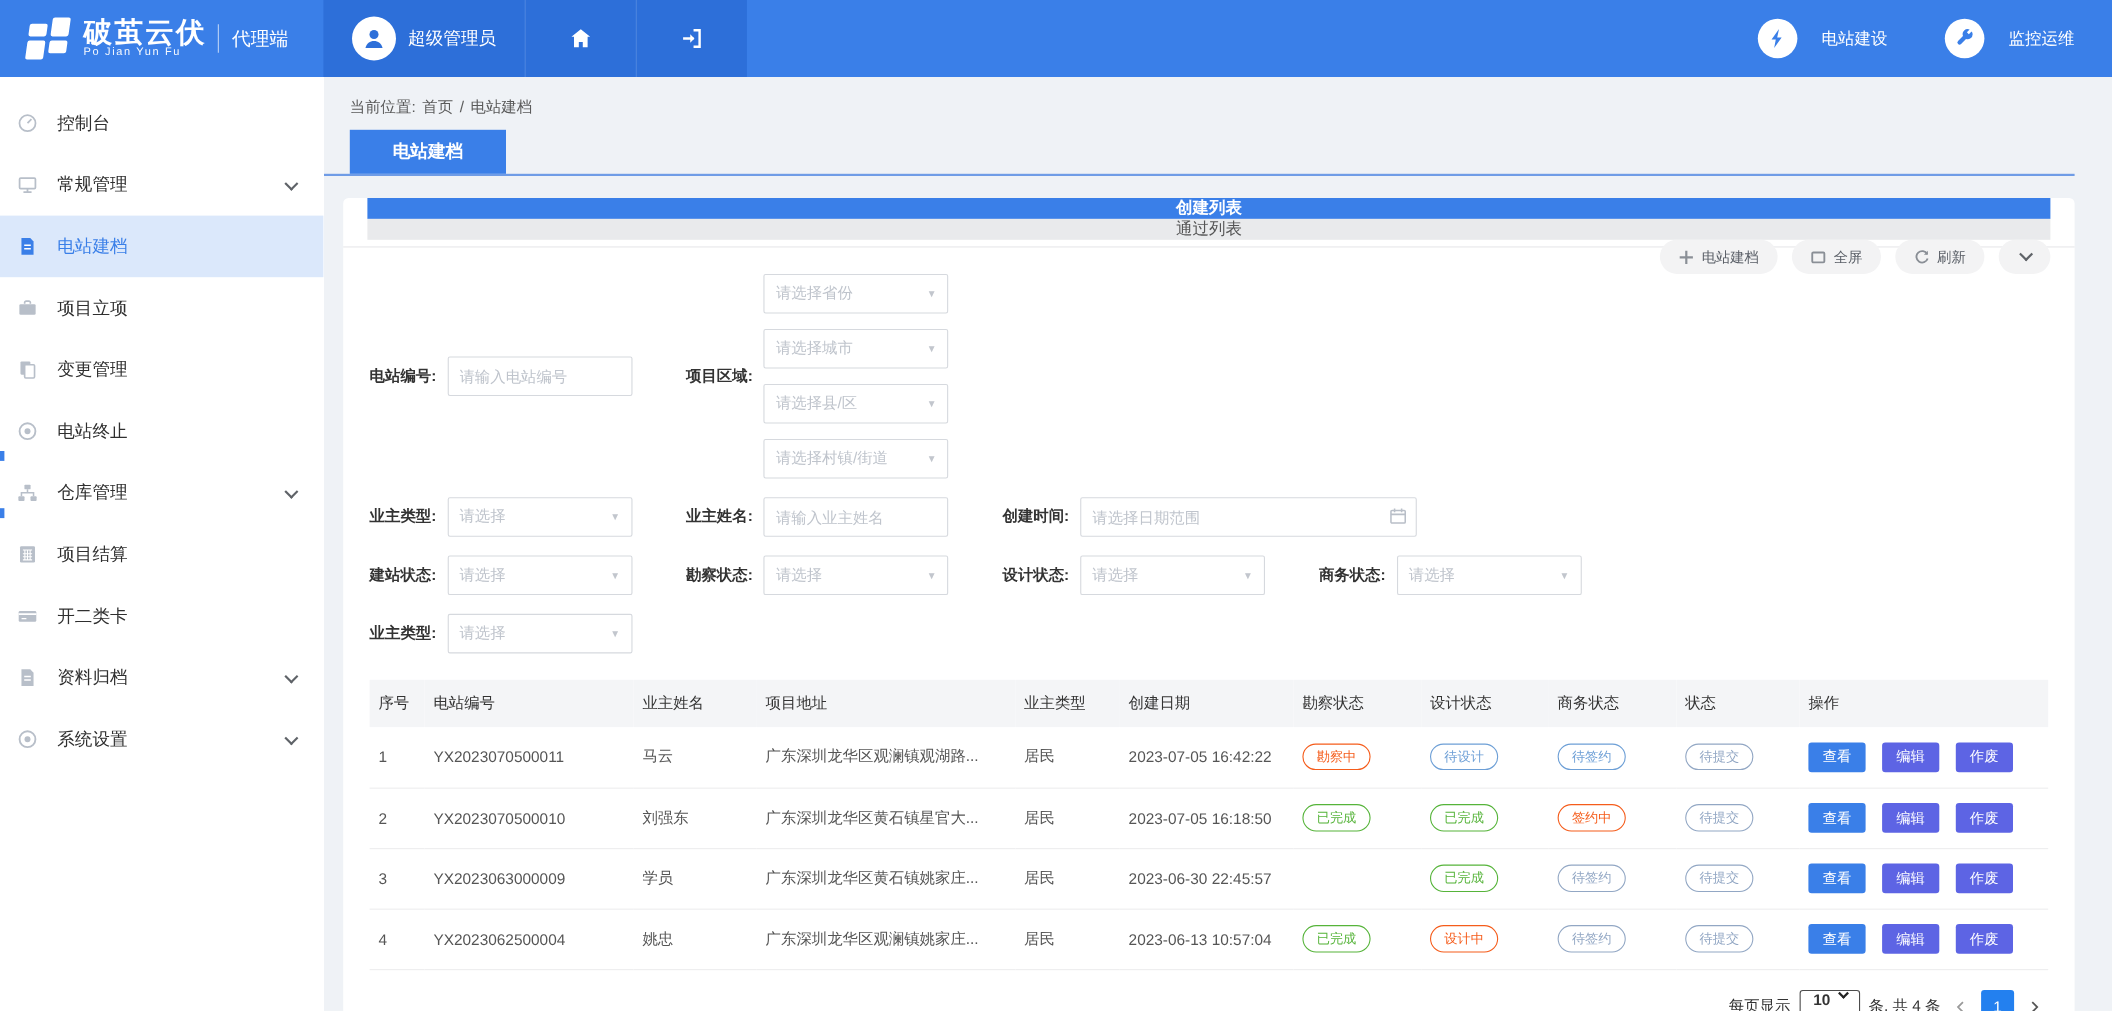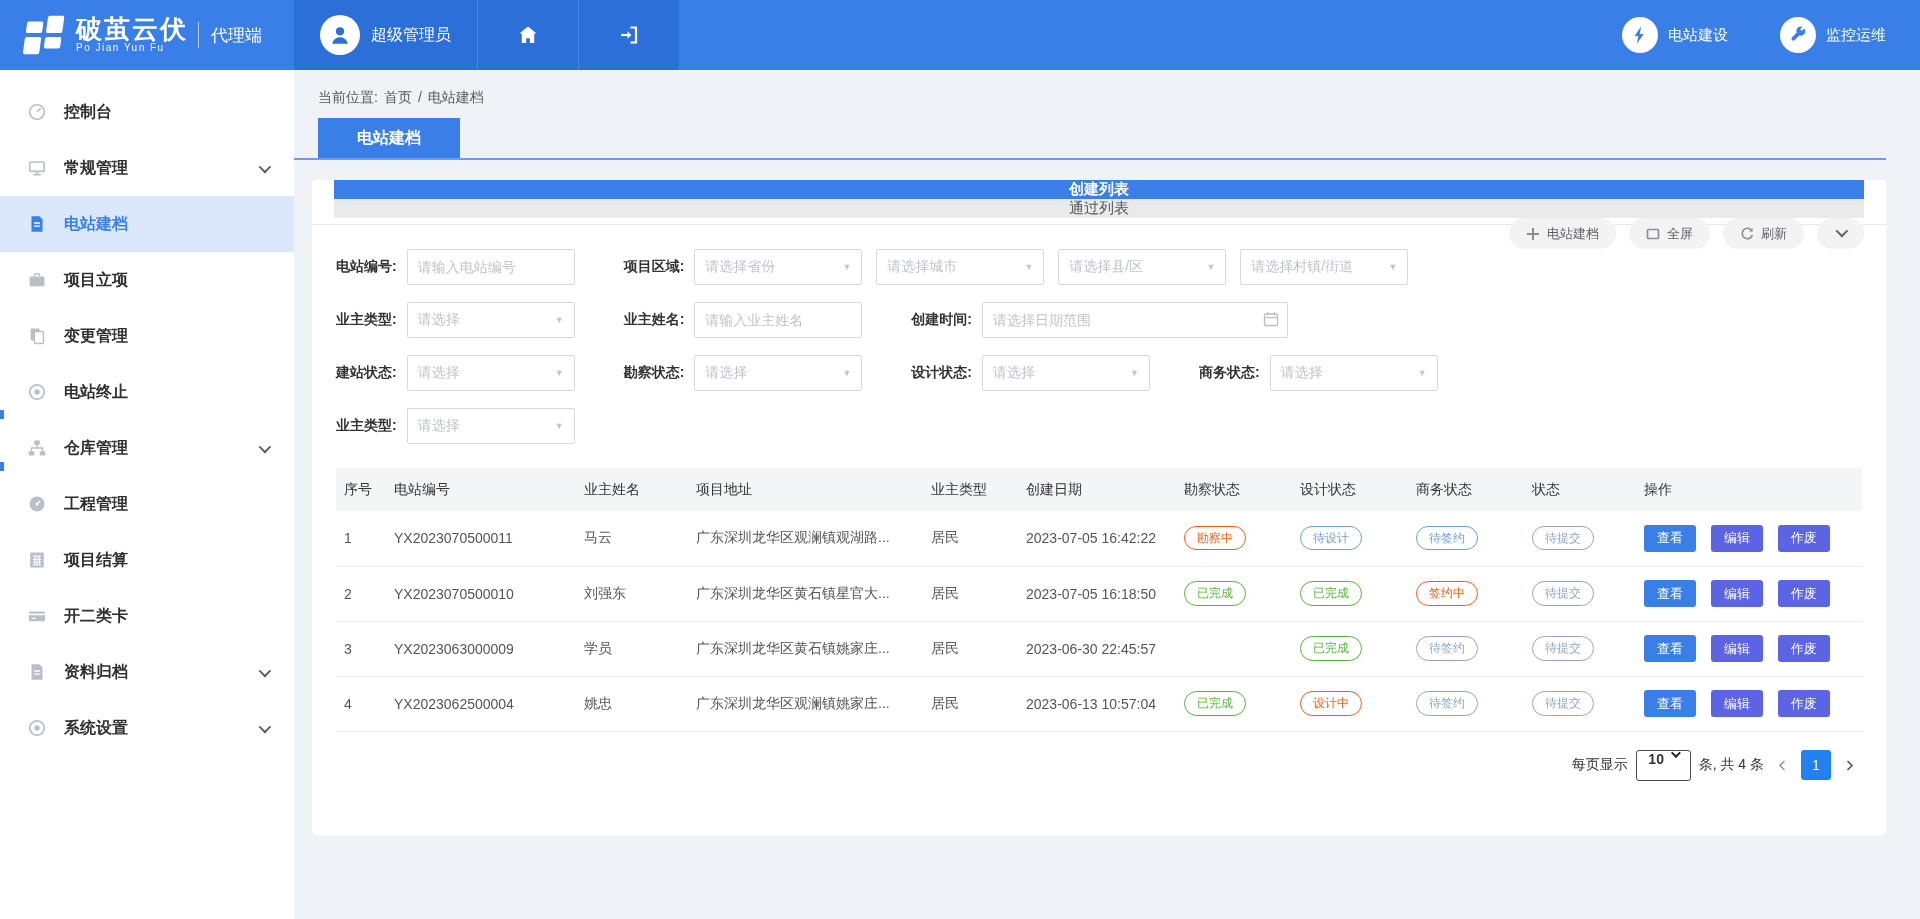--- a/index.html
+++ b/index.html
@@ -16,27 +16,27 @@
   .logo-text .title { font-size:26px; font-weight:bold; letter-spacing:2px; }
   .logo-text .sub { font-size:10px; letter-spacing:1.5px; opacity:.95; }
   .logo-portal { display:flex; align-items:center; margin-left:10px; padding-left:12px; border-left:1px solid rgba(255,255,255,.65); height:26px; font-size:17px; }
   .hblock { background:#2d6fd9; display:flex; align-items:center; justify-content:center; cursor:pointer; }
   .hblock + .hblock { border-left:1px solid rgba(255,255,255,.14); }
   .user-block { padding:0 26px; gap:11px; }
   .avatar { width:40px; height:40px; background:#fff; border-radius:50%; display:flex; align-items:center; justify-content:center; flex:none; }
   .user-name { font-size:16px; }
   .home-block,.logout-block { width:101px; }
   .hright { margin-left:auto; display:flex; align-items:center; gap:52px; padding-right:34px; }
-  .hnav { display:flex; align-items:center; gap:10px; cursor:pointer; }
+  .hnav { display:flex; align-items:center; gap:22px; cursor:pointer; }
   .hnav-circle { width:36px; height:36px; background:#fff; border-radius:50%; display:flex; align-items:center; justify-content:center; }
   .hnav-label { font-size:15px; }
 
   
   .sidebar { position:fixed; top:70px; left:0; bottom:0; width:294px; background:#fff; padding-top:14px; z-index:40; }
-  .side-item { height:56px; display:flex; align-items:center; padding:0 26px 0 26px; font-size:16px; font-weight:bold; color:#2f2f2f; cursor:pointer; }
+  .side-item { height:56px; display:flex; align-items:center; padding:0 26px 0 14px; font-size:16px; font-weight:normal; color:#2f2f2f; cursor:pointer; }
   .side-item .sicon { width:22px; height:22px; margin-right:16px; color:#b8bfc9; display:flex; align-items:center; justify-content:center; flex:none; }
   .side-item.active { background:#dbe8fb; color:#3a7fe8; }
   .side-item.active .sicon { color:#3a7fe8; }
   .side-chev { margin-left:auto; width:9px; height:9px; border-right:2px solid #5f6368; border-bottom:2px solid #5f6368; transform:rotate(45deg) translateY(-2px); }
   .side-mark { position:fixed; left:0; width:4px; height:9px; background:#3a7fe8; z-index:45; }
 
   
   .main { margin-left:294px; padding:70px 34px 0 0; }
   .breadcrumb { padding:19px 0 0 24px; font-size:14px; color:#5a5a5a; display:flex; gap:6px; }
   .breadcrumb .bc-home { cursor:pointer; }
@@ -57,21 +57,21 @@
   
   .filters { padding:24px 24px 0 24px; }
   .frow { display:flex; align-items:center; margin-bottom:17px; }
   .fgroup { display:flex; align-items:center; margin-right:49px; }
   .fgroup label { font-size:14px; font-weight:bold; color:#333; margin-right:10px; white-space:nowrap; }
   .control { height:36px; border:1px solid #d6d9de; border-radius:2px; background:#fff; font-size:14px; }
   input.control { width:168px; padding:0 10px; color:#333; font-family:inherit; }
   input.control::placeholder { color:#bfc4cc; }
   .sel { width:168px; display:flex; align-items:center; padding:0 10px; color:#bfc4cc; cursor:pointer; }
   .sel .caret { margin-left:auto; font-size:9px; color:#c2c6cd; }
-  .sel-group { display:flex; gap:14px; }
+  .sel-group { display:flex; gap:14px;flex-direction:column; }
   .date-wrap { position:relative; }
   input.control.date { width:306px; padding-right:34px; }
   .cal-icon { position:absolute; right:9px; top:9px; cursor:pointer; }
 
   .btnrow { display:flex; gap:16px; margin-top:21px; }
   .btn { height:34px; border:none; border-radius:3px; color:#fff; font-size:14px; display:flex; align-items:center; justify-content:center; gap:8px; padding:0 22px; cursor:pointer; font-family:inherit; }
   .btn.search { background:#3a7fe8; }
   .btn.reset { background:#a5b7d1; }
 
   
@@ -226,30 +226,20 @@
           <rect x="7.2" y="2.6" width="5.6" height="4.2" rx=".8" fill="currentColor"></rect>
           <rect x="1.7" y="13.2" width="5.6" height="4.2" rx=".8" fill="currentColor"></rect>
           <rect x="12.7" y="13.2" width="5.6" height="4.2" rx=".8" fill="currentColor"></rect>
           <path d="M10 6.8v3.2M4.5 13.2v-3.2h11v3.2" fill="none" stroke="currentColor" stroke-width="1.4"></path>
         </svg>
     </span>
     <span>仓库管理</span>
     <span class="side-chev"></span>
   </div>
 
-  <div class="side-item">
-    <span class="sicon">
-      <svg width="20" height="20" viewBox="0 0 20 20">
-          <circle cx="10" cy="10" r="7.4" fill="currentColor"></circle>
-          <path d="M10 10l3.2-3.2" stroke="#fff" stroke-width="1.5"></path>
-          <circle cx="10" cy="10" r="1.5" fill="#fff"></circle>
-        </svg>
-    </span>
-    <span>工程管理</span>
-  </div>
 
   <div class="side-item">
     <span class="sicon">
       <svg width="20" height="20" viewBox="0 0 20 20">
           <rect x="3.2" y="2.6" width="13.6" height="14.8" rx="1.2" fill="currentColor"></rect>
           <path d="M5.8 6h8.4M5.8 9.4h8.4M5.8 12.2h8.4M5.8 15h8.4" stroke="#fff" stroke-width="1"></path>
           <path d="M7.6 6v9M10 6v9M12.4 6v9" stroke="#fff" stroke-width="1"></path>
         </svg>
     </span>
     <span>项目结算</span>

